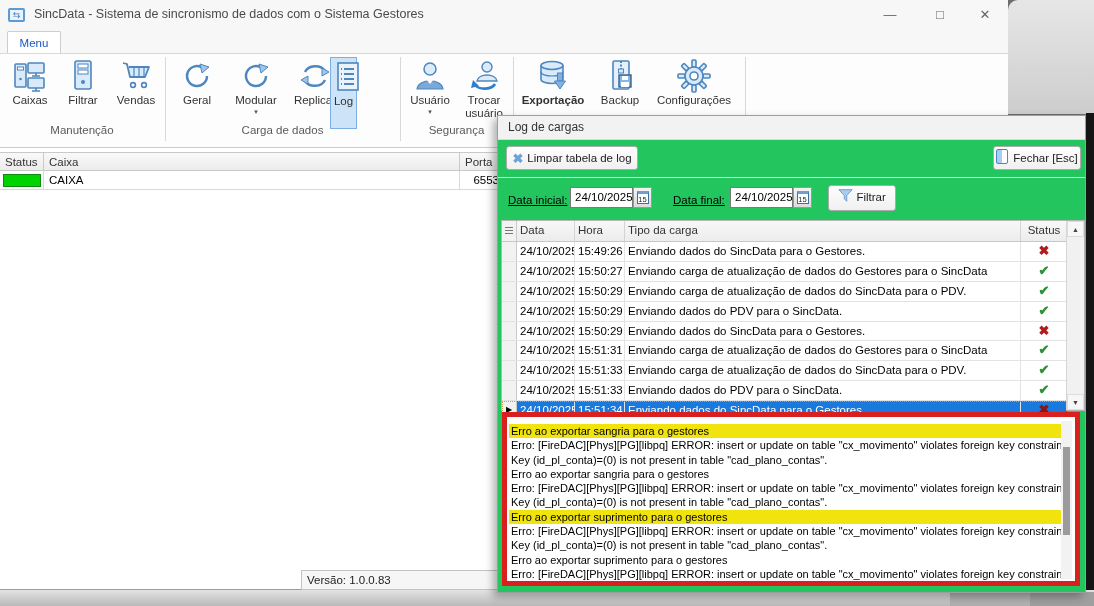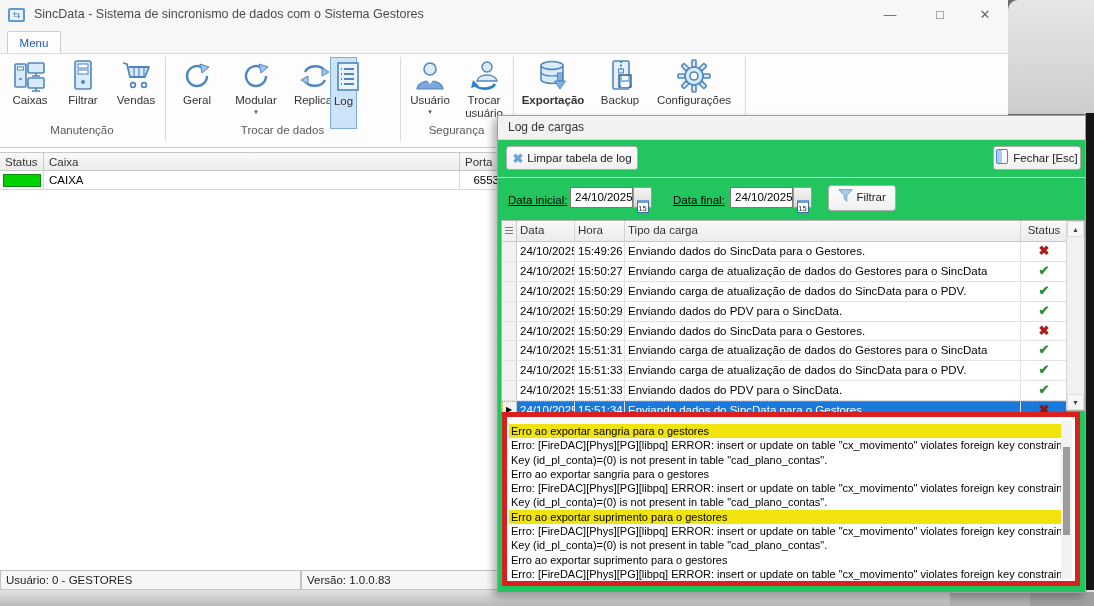--- a/index.html
+++ b/index.html
@@ -59,21 +59,21 @@
   .bicon{display:inline-block;vertical-align:-2px;}
   #limpar-x{color:#6da3d8;font-weight:bold;font-size:13px;margin-right:4px;vertical-align:-1px;}
   #fechar-door{width:10px;height:13px;border:1.5px solid #4a86c4;border-radius:2px;margin-right:5px;
     background:linear-gradient(90deg,#a8cdf0 50%,#fff 50%);}
   #lp-sep1{left:0;top:61px;width:587px;height:1px;background:#e0e0e0;}
   .flabel{top:74px;font-size:11.5px;color:#000;line-height:20px;text-decoration:underline;}
   .finput{top:71px;height:21px;background:#fff;border:1px solid #7a7a7a;font-size:11.5px;color:#000;
     line-height:19px;padding-left:4px;}
   .calbtn{top:71px;width:19px;height:21px;border:1px solid #9a9a9a;background:linear-gradient(#f5f5f5,#dcdcdc);
     text-align:center;}
-  .calface{display:inline-block;width:12px;height:13px;margin-top:12px;border:1px solid #3e6f9e;background:#fff;
+  .calface{display:inline-block;width:12px;height:13px;margin-top:3px;border:1px solid #3e6f9e;background:#fff;
     font-size:7.5px;line-height:12px;color:#123;border-top:3px solid #6f9fce;box-sizing:border-box;}
   #btn-filtrar{left:330px;top:69px;width:68px;height:26px;}
 
   
   #loggrid{left:3px;top:104px;width:584px;height:191px;border:1px solid #b5b5b5;background:#fff;}
   #ghead{display:flex;height:20px;background:linear-gradient(#f8f8f8,#ececec);border-bottom:1px solid #c8c8c8;
     font-size:11.5px;color:#333;line-height:19px;width:565px;}
   .gc{box-sizing:border-box;border-right:1px solid #e3e3e3;padding:0 3px;overflow:hidden;white-space:nowrap;}
   #ghead .gc{border-right:1px solid #d4d4d4;}
   .gi{width:15px;background:#f2f2f2;border-right:1px solid #c9c9c9 !important;padding:0;text-align:center;}
@@ -242,32 +242,31 @@
           <rect x="15" y="1" width="4" height="7" rx="1" transform="rotate(270,17,17)"></rect>
           <rect x="15" y="1" width="4" height="7" rx="1" transform="rotate(315,17,17)"></rect>
           <circle cx="17" cy="17" r="9"></circle>
           <circle cx="17" cy="17" r="4" fill="#fff"></circle>
         </g>
       </svg>
       <span class="rlb">Configurações</span>
     </div>
 
     <div class="abs rgl" style="left:0;width:164px;">Manutenção</div>
-    <div class="abs rgl" style="left:166px;width:233px;">Trocar de dados</div>
+    <div class="abs rgl" style="left:166px;width:233px;">Carga de dados</div>
     <div class="abs rgl" style="left:401px;width:111px;">Segurança</div>
 
     <div class="abs lt-head" style="left:0;width:44px;">Status</div>
     <div class="abs lt-head" style="left:44px;width:416px;">Caixa</div>
     <div class="abs lt-head" style="left:460px;width:120px;">Porta</div>
     <div class="abs lt-cell" style="left:0;width:44px;"></div>
     <div class="abs" id="status-swatch"></div>
     <div class="abs lt-cell" style="left:44px;width:416px;">CAIXA</div>
     <div class="abs lt-cell" style="left:460px;width:42px;text-align:right;padding-right:2px;padding-left:0;">6553</div>
 
-    <div class="abs sbpanel" style="left:0;width:301px;">Usuário: 0 - GESTORES</div>
     <div class="abs sbpanel" style="left:301px;width:706px;">Versão: 1.0.0.83</div>
   </div>
 
   <div class="abs" id="logpanel">
     <div class="lp" id="lp-caption">Log de cargas</div>
 
     <div class="lp lpbtn" id="btn-limpar">
       <span id="limpar-x">✖</span><span>Limpar tabela de log</span>
     </div>
     <div class="lp lpbtn" id="btn-fechar">

